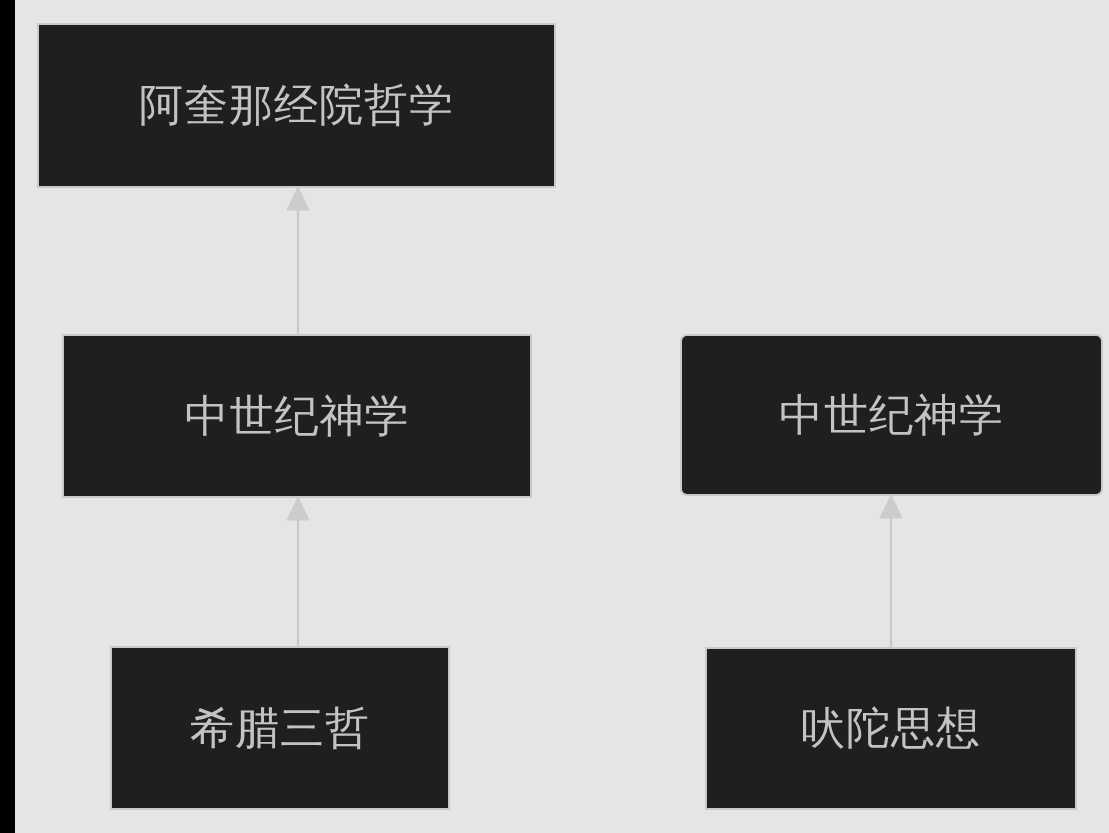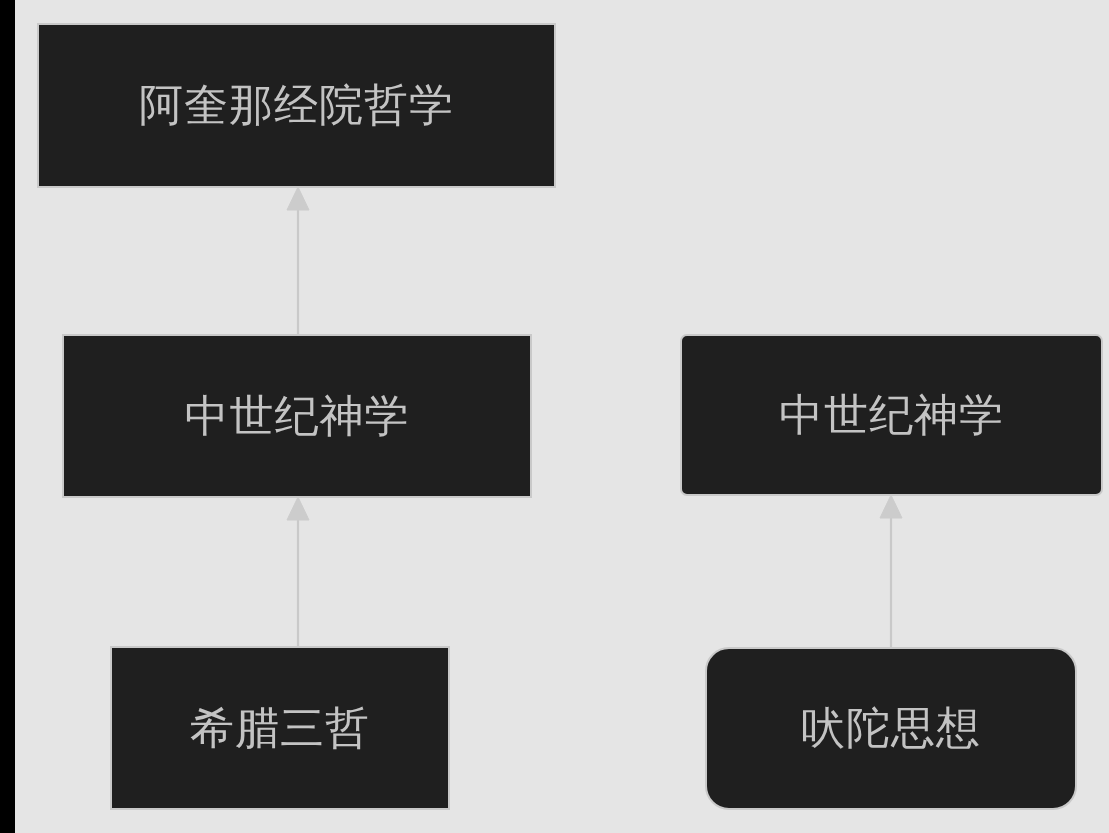--- a/index.html
+++ b/index.html
@@ -52,21 +52,21 @@
     fill: #cccccc;
     stroke: #cccccc;
     stroke-width: 1;
   }
 
   
   #node-aquinas      { left: 22px;  top: 23px;  width: 519px; height: 165px; }
   #node-neoplatonism { left: 47px;  top: 334px; width: 470px; height: 164px; }
   #node-theology     { left: 665px; top: 334px; width: 423px; height: 162px; border-radius: 7px; }
   #node-greek        { left: 95px;  top: 646px; width: 340px; height: 164px; }
-  #node-vedic        { left: 690px; top: 647px; width: 372px; height: 163px; border-radius: 24px; }
+  #node-vedic        { left: 690px; top: 647px; width: 372px; height: 163px; }
 
   
   #edge-neo-to-aquinas   { left: 260px; top: 186px; width: 46px;  height: 150px; }
   #edge-greek-to-neo     { left: 260px; top: 496px; width: 46px;  height: 152px; }
   #edge-vedic-to-theology{ left: 853px; top: 494px; width: 46px;  height: 155px; }
 </style>
 </head>
 <body>
 
 <div id="canvas">

